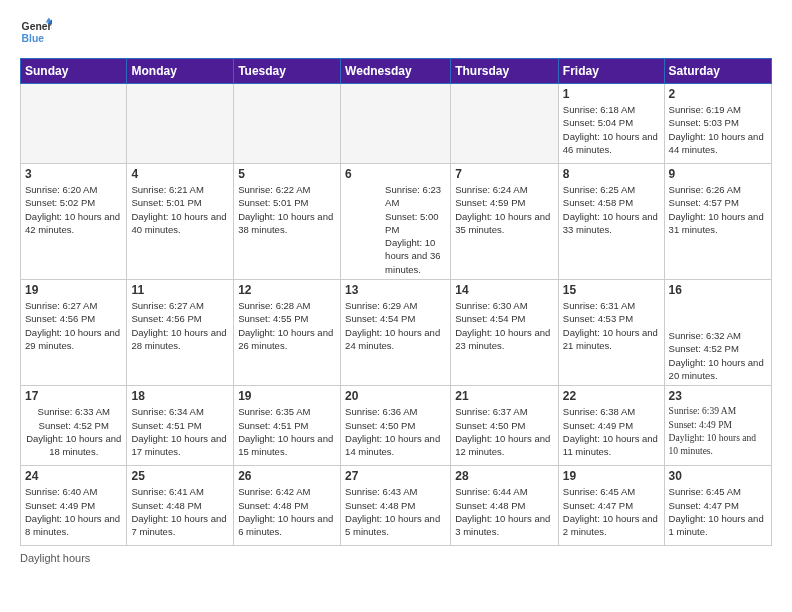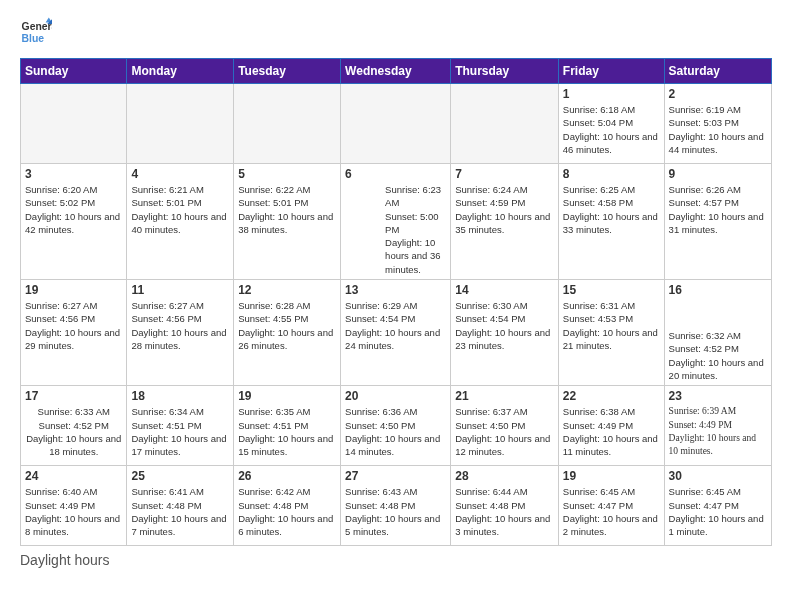--- a/index.html
+++ b/index.html
@@ -73,21 +73,21 @@
       font-weight: bold;
       color: #333;
       margin-bottom: 2px;
     }
     .day-info {
       color: #333;
       line-height: 1.4;
       font-size: 9.5px;
     }
     .footer-note {
-      font-size: 14px;
+      font-size: 11px;
       color: #555;
       margin-top: 6px;
       text-align: left;
     }
   </style>
 </head>
 <body>
 
 <div class="page">
   <div class="header">

